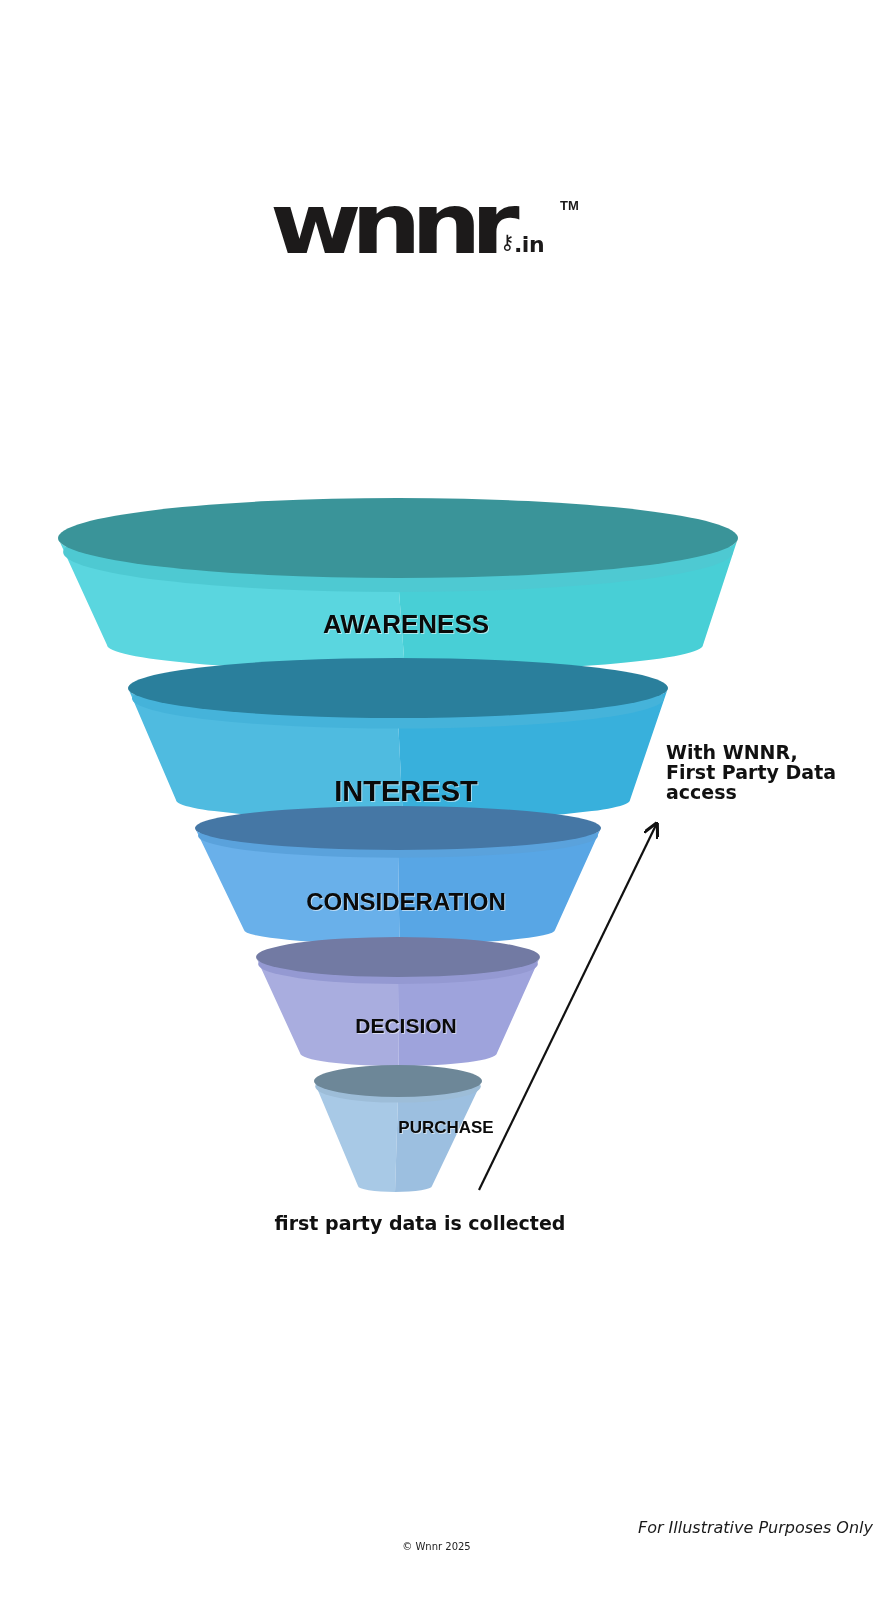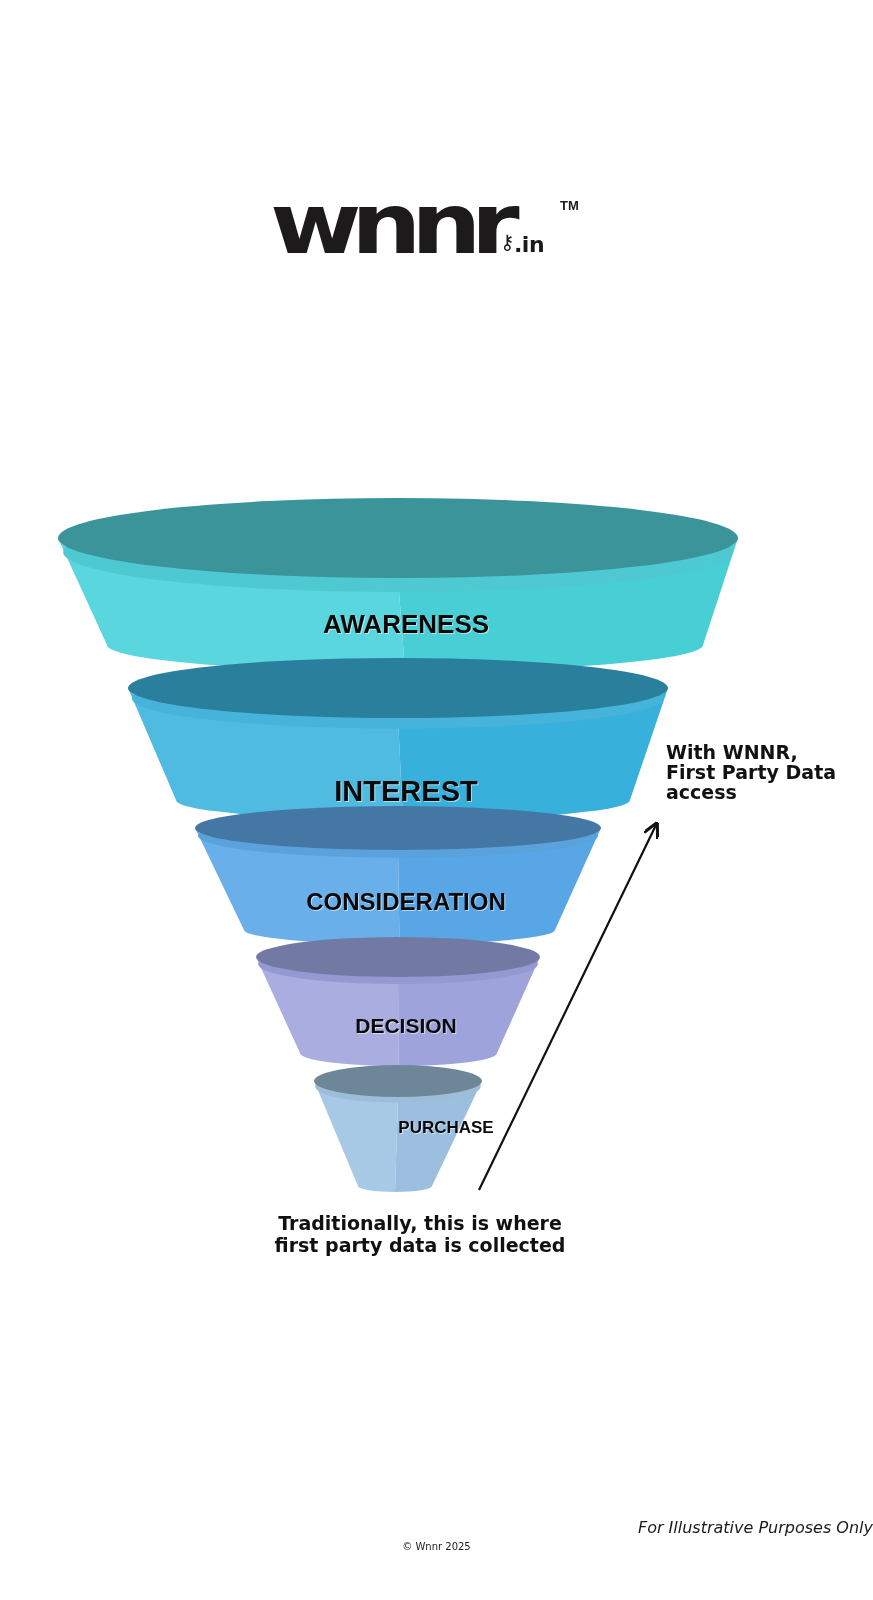--- a/index.html
+++ b/index.html
@@ -85,18 +85,17 @@
     <div class="stage-label" style="left: 414px; top: 1128px; font-size: 17px; margin-left: 32px;">PURCHASE</div>
   </div>
 
 <div class="note-right">
   <div>With WNNR,</div>
   <div>First Party Data</div>
   <div>access</div>
 </div>
 
 <div class="note-bottom">
-  <div>Traditionally, this is where</div>
   <div>first party data is collected</div>
 </div>
 
 <div class="footer-main">For Illustrative Purposes Only</div>
 <div class="footer-copy">© Wnnr 2025</div>
 
 </body></html>

